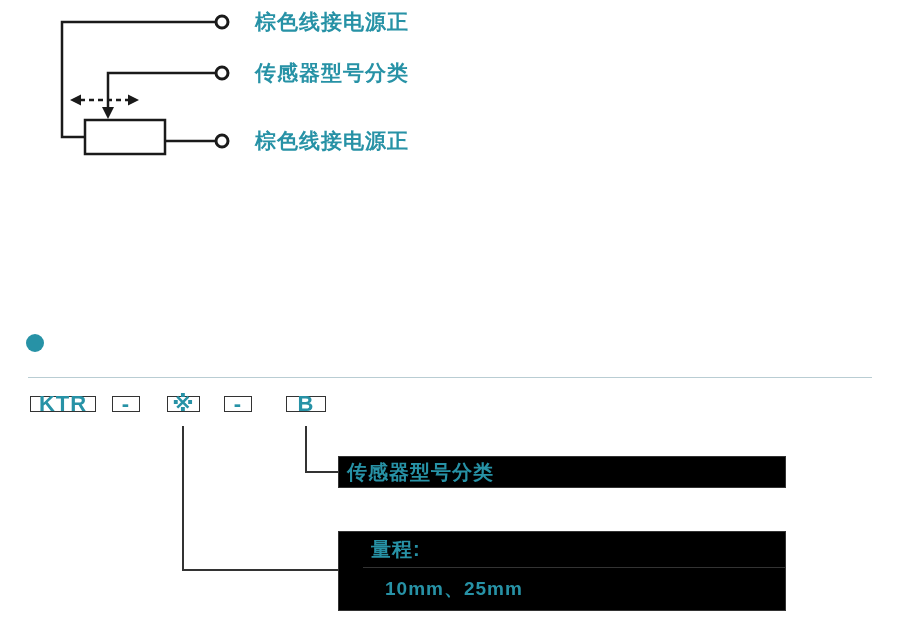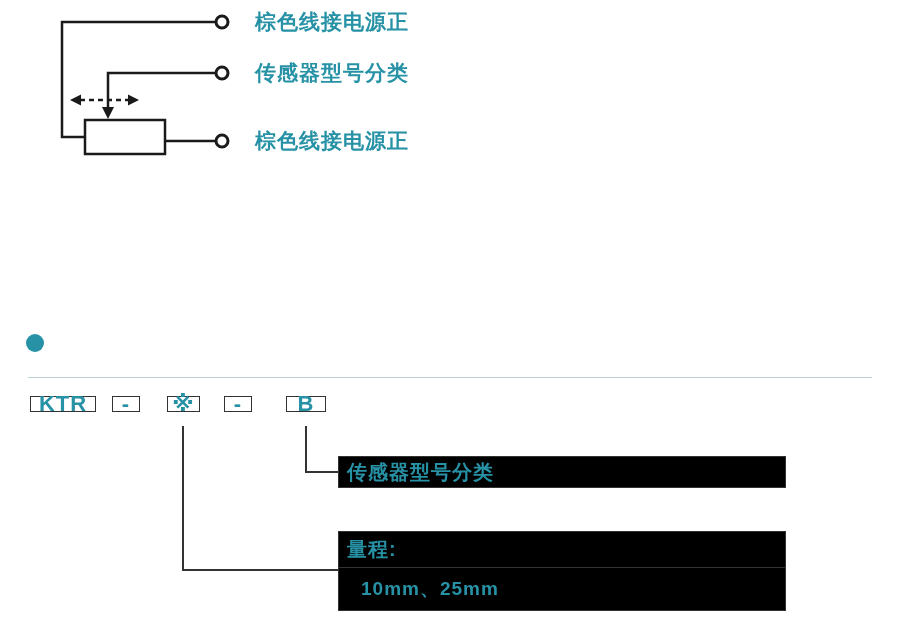--- a/index.html
+++ b/index.html
@@ -45,21 +45,21 @@
   .connector { position:absolute; background:#333; }
   .callout {
     position:absolute; left:338px; width:448px;
     border:1.5px solid #333; background:#000000;
     font-weight:bold; color:var(--teal,#2792a6);
   }
   .callout-label {
     font-size:20px; font-weight:bold; color:var(--teal,#2792a6);
     letter-spacing:1px;
   }
-  .stack-row { border-bottom:1.5px solid #333; }
+  .stack-row { border-bottom:1.5px solid #333;margin-left:24px; }
   .stack-row:last-child { border-bottom:none;text-align:center; }
 </style>
 </head>
 <body>
 
 <svg class="abs" style="left:0;top:0;" width="250" height="170" viewBox="0 0 250 170">
 
   <polyline points="215,22 62,22 62,137 84,137" fill="none" stroke="#1a1a1a" stroke-width="2.5"></polyline>
 
   <polyline points="215,73 108,73 108,110" fill="none" stroke="#1a1a1a" stroke-width="2.5"></polyline>

